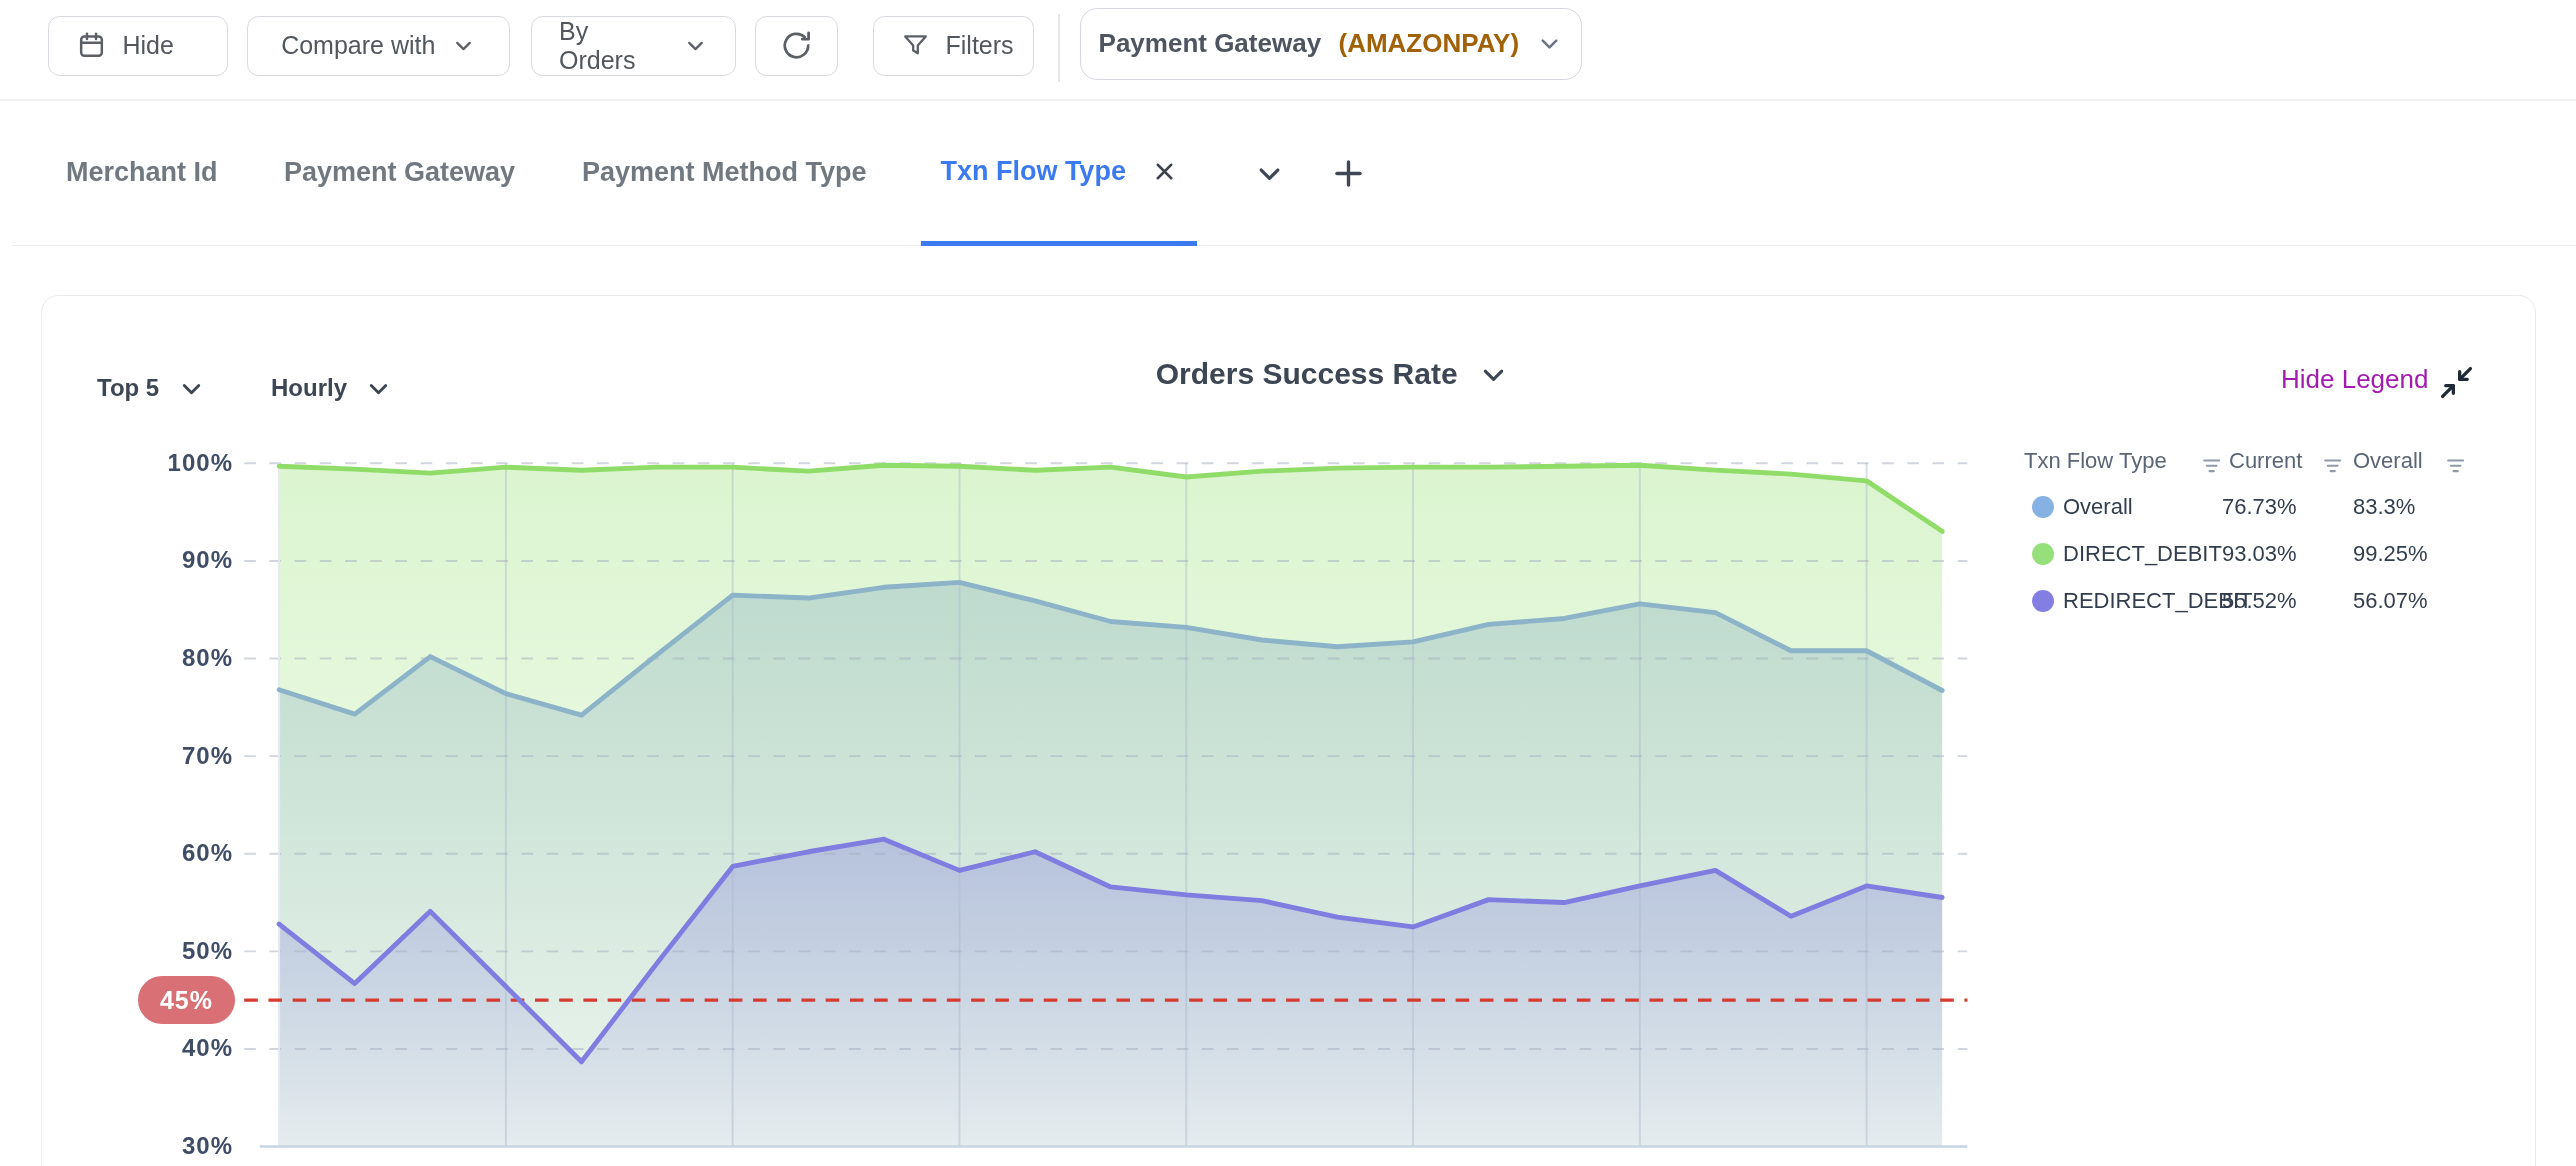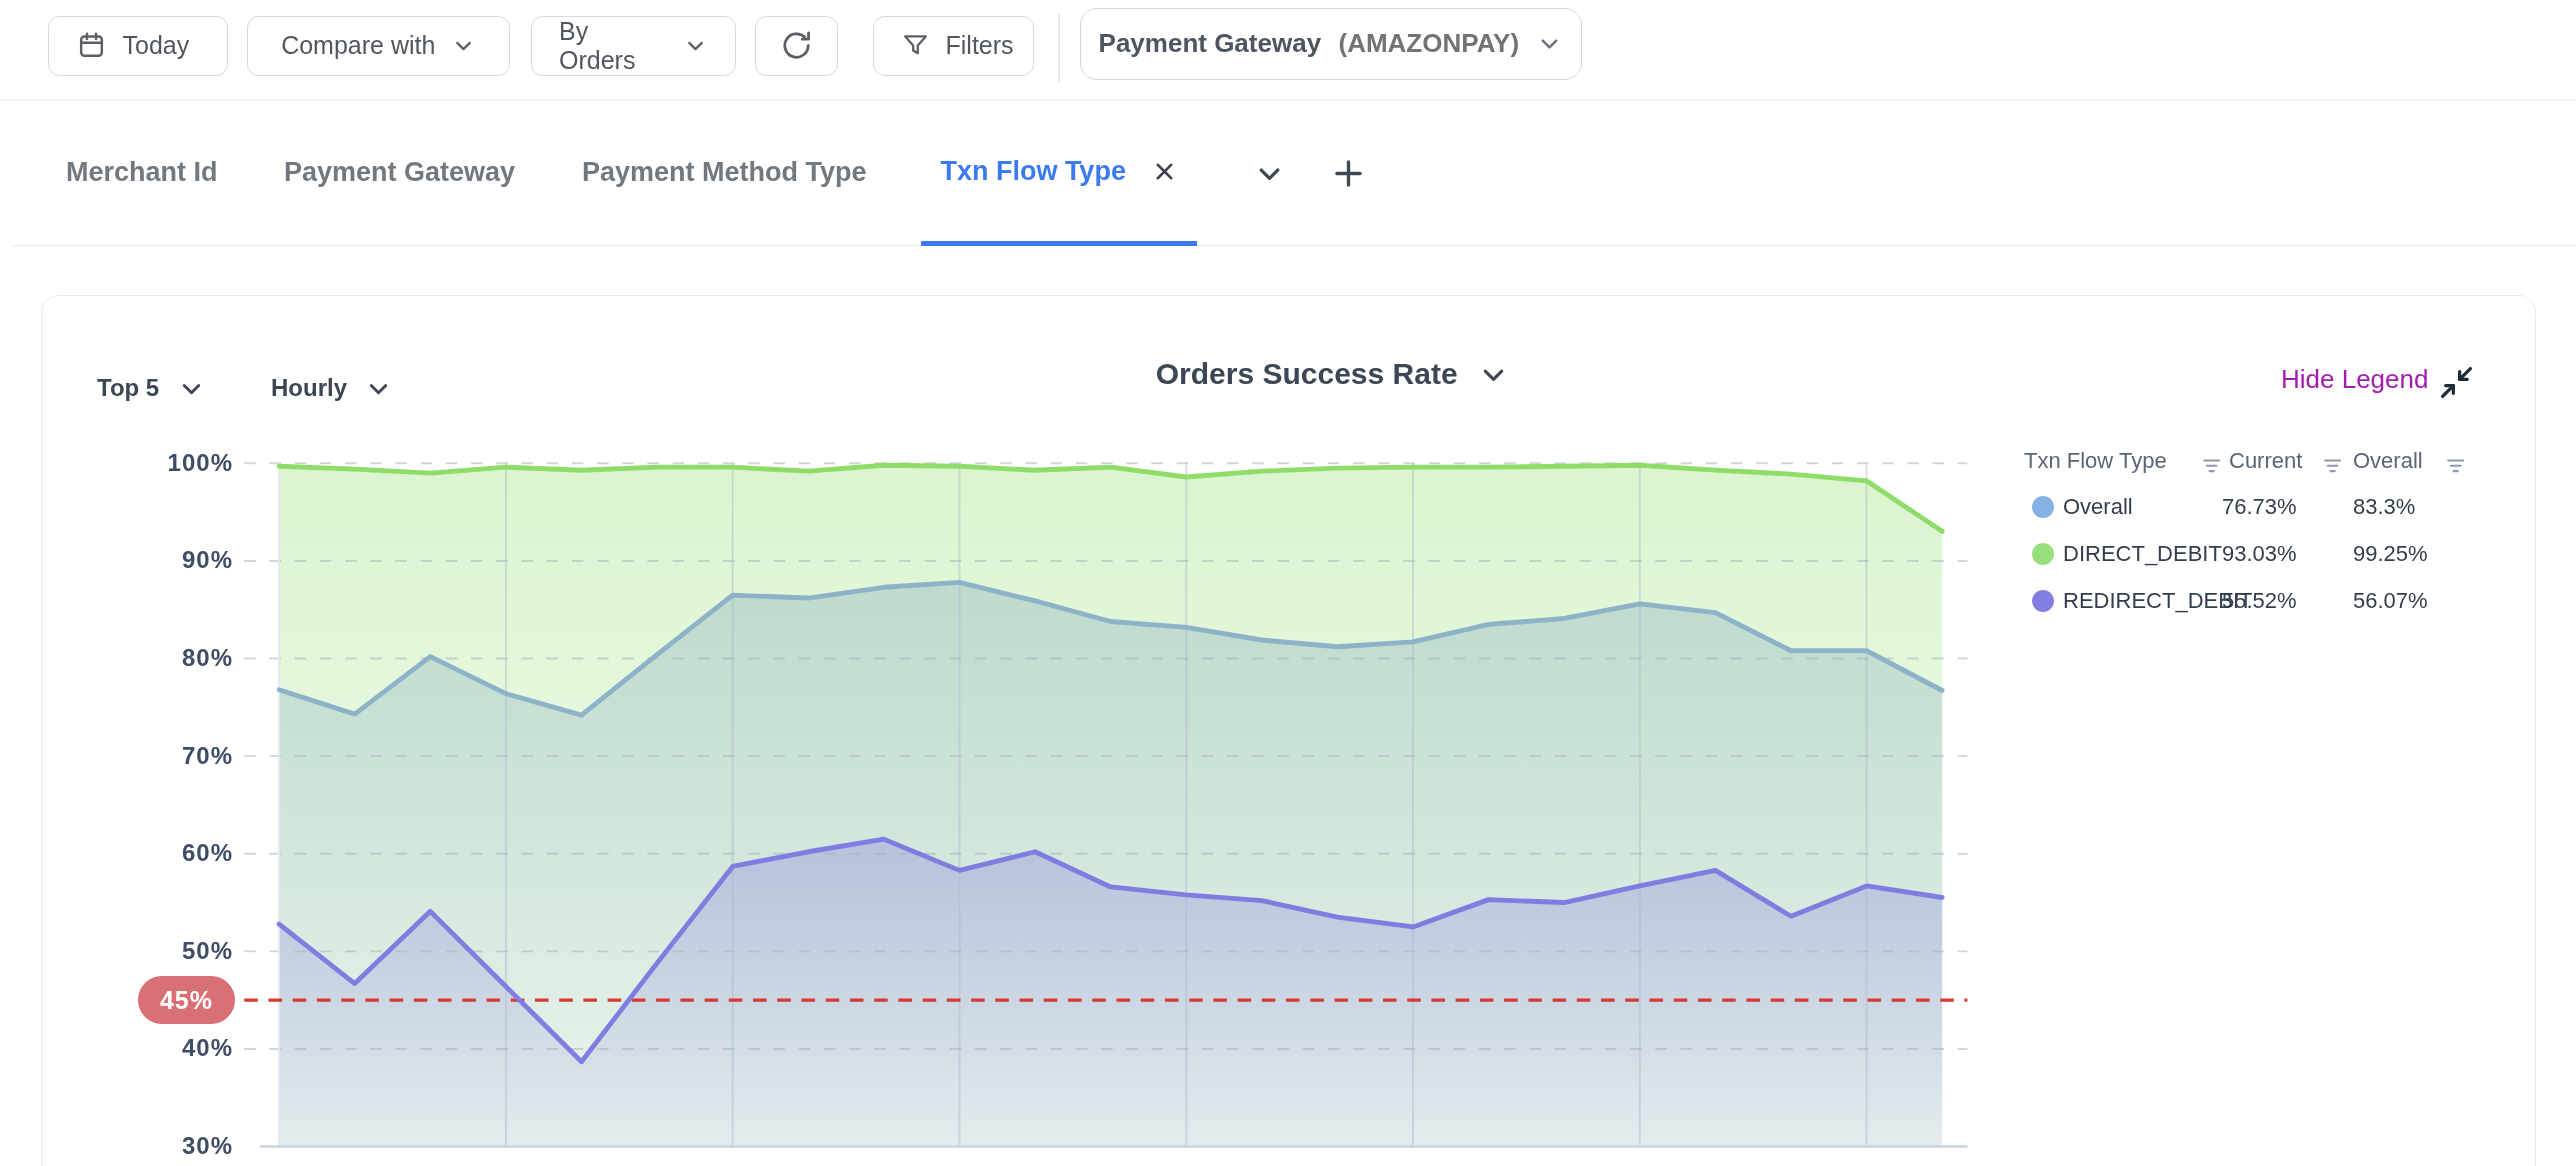--- a/index.html
+++ b/index.html
@@ -11,21 +11,21 @@
   #toolbar { position:absolute; left:0; top:0; width:2576px; height:101px; background:#fff; border-bottom:2.9px solid #f0f1f3; }
   .tbtn { position:absolute; top:15.5px; height:60px; display:flex; align-items:center; gap:15.5px;
     border:1.9px solid #d6d9de; border-radius:11.6px; background:#fff; padding:0 27px;
     font-size:25px; color:#52575e; font-weight:500; cursor:pointer; }
   .tbtn svg { flex:0 0 auto; }
   .tb-divider { position:absolute; top:13.6px; height:68px; width:1.9px; background:#e5e7ea; }
   #gateway-pill { position:absolute; left:1080px; top:7.8px; height:72px; width:502px;
     border:1.9px solid #d4d7dd; border-radius:17.4px; background:#fff; display:flex; align-items:center;
     justify-content:center; gap:17.4px; font-size:26px; font-weight:600; cursor:pointer; }
   #gateway-pill .glabel { color:#4e5560; }
-  #gateway-pill .gvalue { color:#737373; }
+  #gateway-pill .gvalue { color:#a16207; }
 
   
   #tabsrow { position:absolute; left:0; top:101px; width:2576px; height:145px; border-bottom:1.9px solid #e9ebee; background:#fff;margin-left:12px; }
   .tab { position:absolute; top:0; height:145px; line-height:143px; font-size:27px; font-weight:600; color:#71787f; cursor:pointer; white-space:nowrap; }
   #tab-active-group { position:absolute; left:909px; top:0; height:145px; padding:0 19.4px;
     display:flex; align-items:center; gap:25px; border-bottom:5.8px solid #3b7af0; cursor:pointer; }
   #tab-active-group .tab-label { font-size:27px; font-weight:600; color:#3b7af0; }
   .tab-iconbtn { position:absolute; top:0; height:145px; display:flex; align-items:center; cursor:pointer; }
 
   
@@ -61,21 +61,21 @@
 <body>
 
 <div id="toolbar">
   <div class="tbtn" style="left:48px; width:180px;">
     <svg width="31" height="31" viewBox="0 0 24 24" fill="none" stroke="#5c6066" stroke-width="1.9" stroke-linecap="round">
       <rect x="4" y="5" width="16" height="15" rx="2.5"></rect>
         <line x1="8.5" y1="2.8" x2="8.5" y2="7"></line>
         <line x1="15.5" y1="2.8" x2="15.5" y2="7"></line>
         <line x1="4" y1="9.8" x2="20" y2="9.8"></line>
     </svg>
-    <span>Today</span>
+    <span>Hide</span>
   </div>
 
   <div class="tbtn" style="left:247px; width:263px; justify-content:center;">
     <span>Compare with</span>
     <svg width="25" height="25" viewBox="0 0 24 24" fill="none" stroke="#5c6066" stroke-width="2.2" stroke-linecap="round" stroke-linejoin="round">
         <polyline points="6 9.5 12 15.5 18 9.5"></polyline>
       </svg>
   </div>
 
   <div class="tbtn" style="left:531px; width:205px; justify-content:center;">

